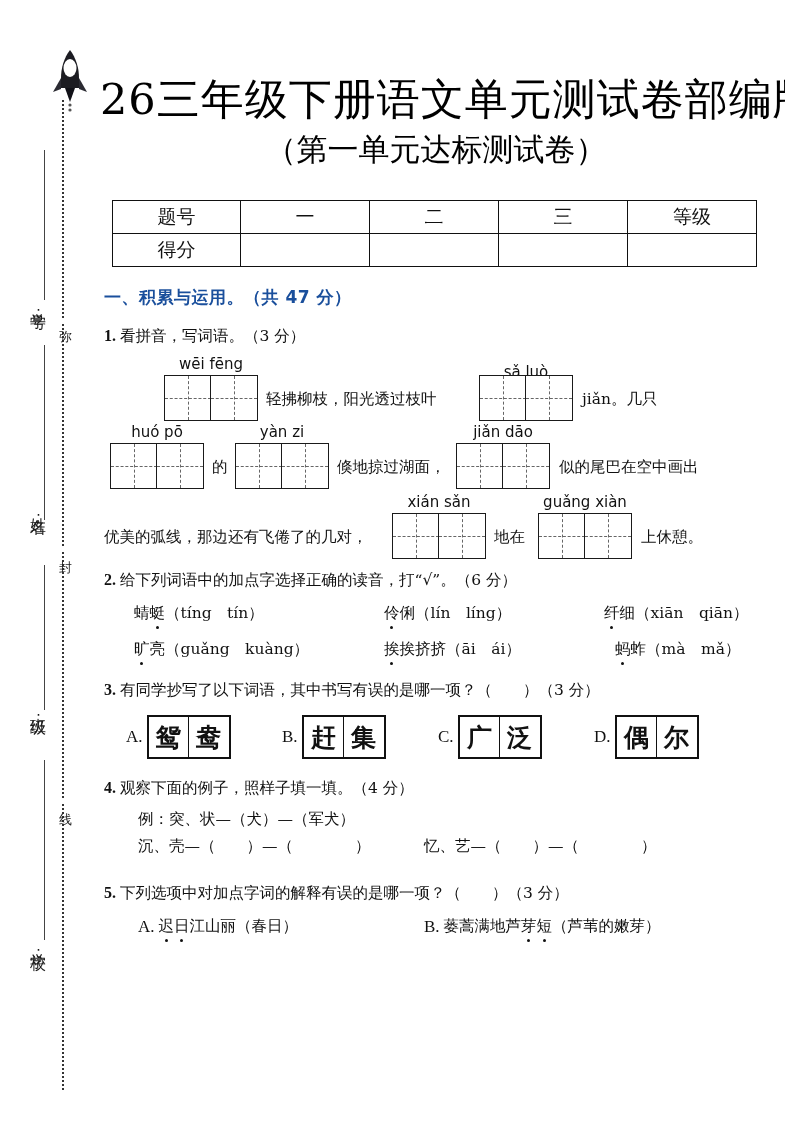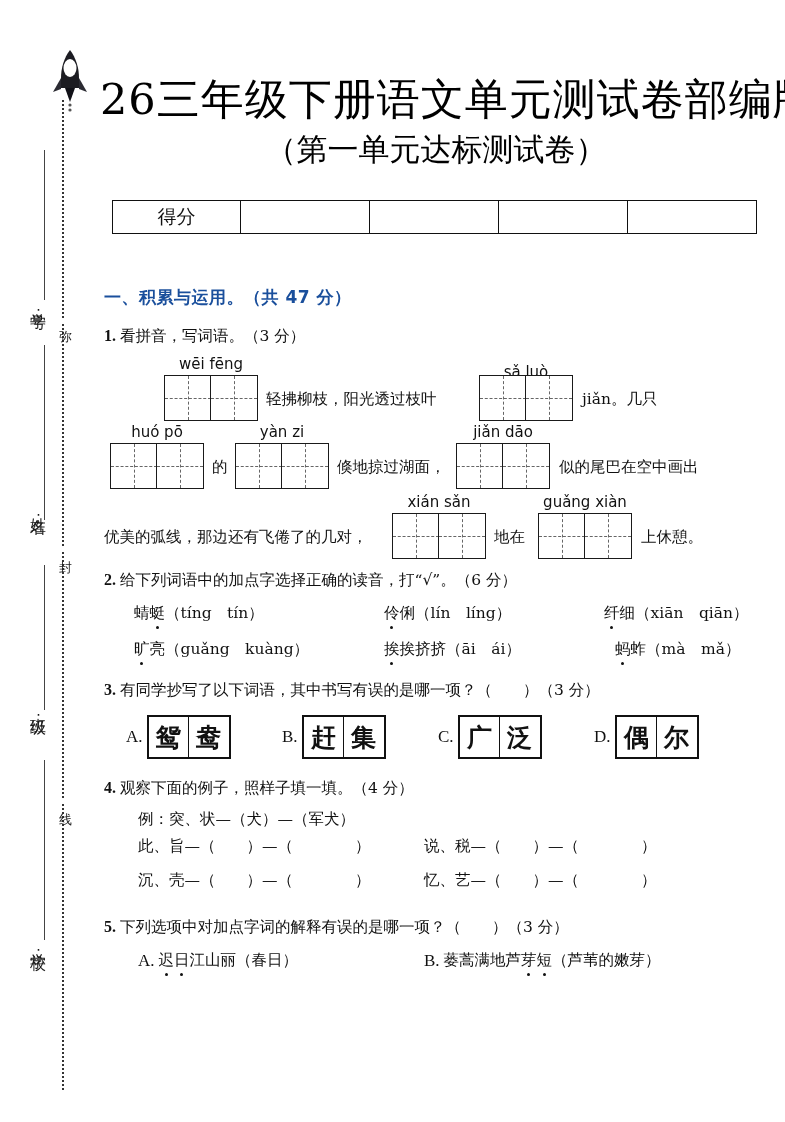--- a/index.html
+++ b/index.html
@@ -282,20 +282,27 @@
   </svg>
 </div>
 
 <div id="title-block">
   <div id="paper-title">26三年级下册语文单元测试卷部编版</div>
   <div id="paper-subtitle">（第一单元达标测试卷）</div>
 </div>
 
 <table id="score-table">
   <tbody>
+      <tr>
+    <td class="lbl">题号</td>
+    <td>一</td>
+    <td>二</td>
+    <td>三</td>
+    <td>等级</td>
+  </tr>
   <tr>
     <td class="lbl">得分</td>
     <td></td>
     <td></td>
     <td></td>
     <td></td>
   </tr>
 </tbody>
   </table>
 
@@ -393,24 +400,20 @@
       <span class="optlbl">D.</span><span class="wordbox"><span class="wchar left">偶</span><span class="wchar right">尔</span></span>
     </div>
   </div>
 
   <div class="q-row" style="margin-top:6px;">
     <span class="q-num">4.</span>
     <span class="q-text">观察下面的例子，照样子填一填。（4 分）</span>
   </div>
   <div class="han" style="margin:8px 0 6px 34px;">例：突、状—（犬）—（军犬）</div>
   <div style="position:relative; height:34px;">
-    <div class="han abs" style="left:34px; top:0;">此、旨—（　　）—（　　　　）</div>
-    <div class="han abs" style="left:320px; top:0;">说、税—（　　）—（　　　　）</div>
-  </div>
-  <div style="position:relative; height:34px;">
     <div class="han abs" style="left:34px; top:0;">沉、壳—（　　）—（　　　　）</div>
     <div class="han abs" style="left:320px; top:0;">忆、艺—（　　）—（　　　　）</div>
   </div>
 
   <div class="q-row" style="margin-top:10px;">
     <span class="q-num">5.</span>
     <span class="q-text">下列选项中对加点字词的解释有误的是哪一项？（　　）（3 分）</span>
   </div>
   <div style="position:relative; height:36px; margin-top:10px;">
     <div class="han abs" style="left:34px; top:0;"><span class="optlbl">A.</span><span><span class="dotchar">迟</span><span class="dotchar">日</span><span>江</span><span>山</span><span>丽</span><span>（</span><span>春</span><span>日</span><span>）</span></span></div>

